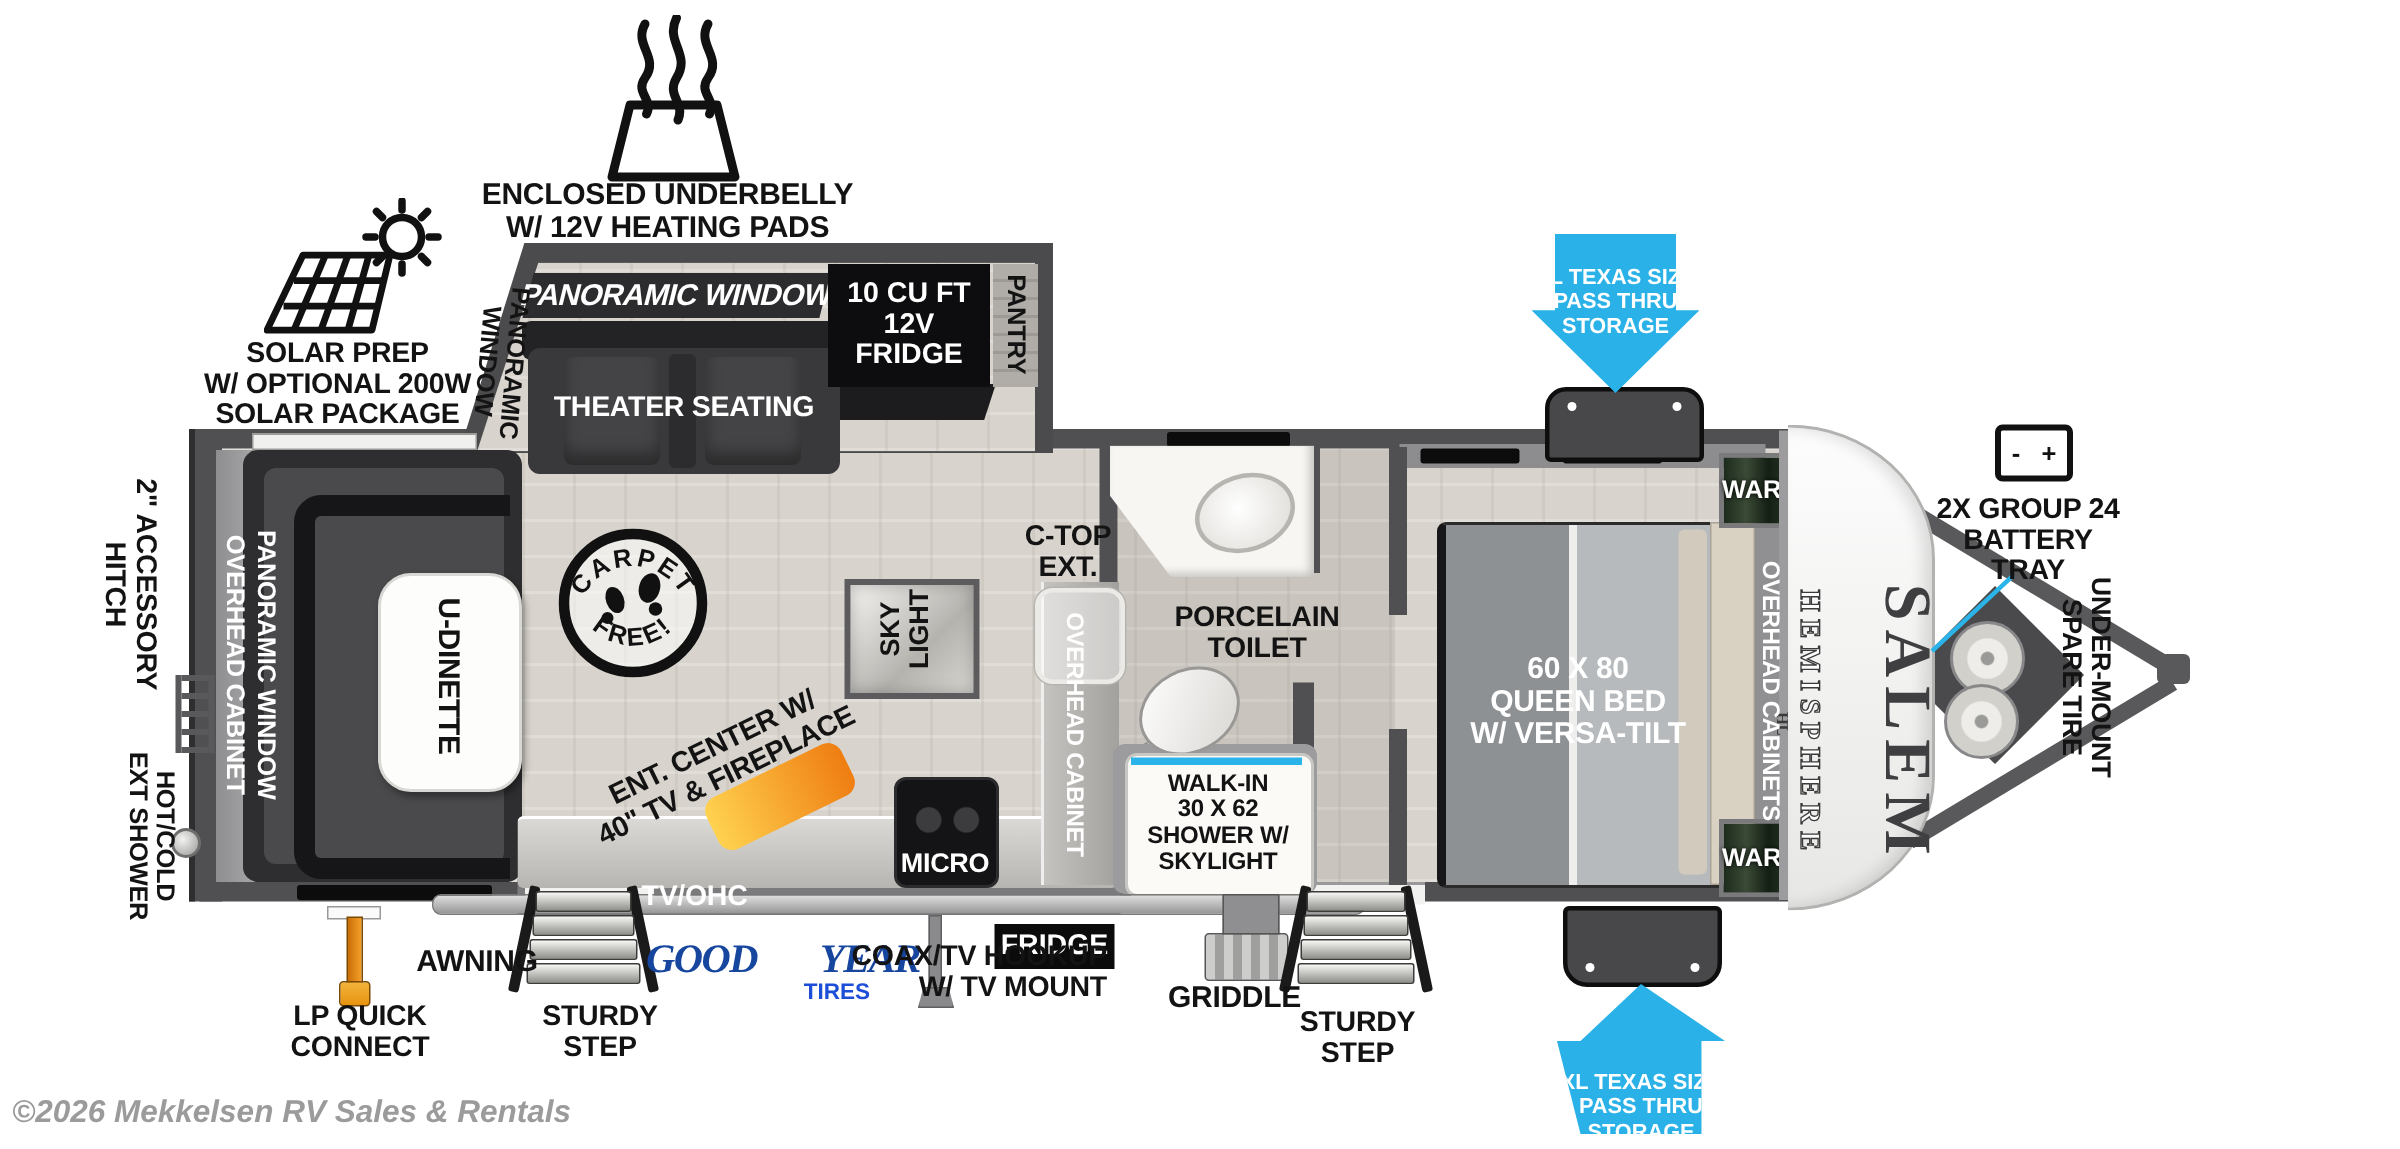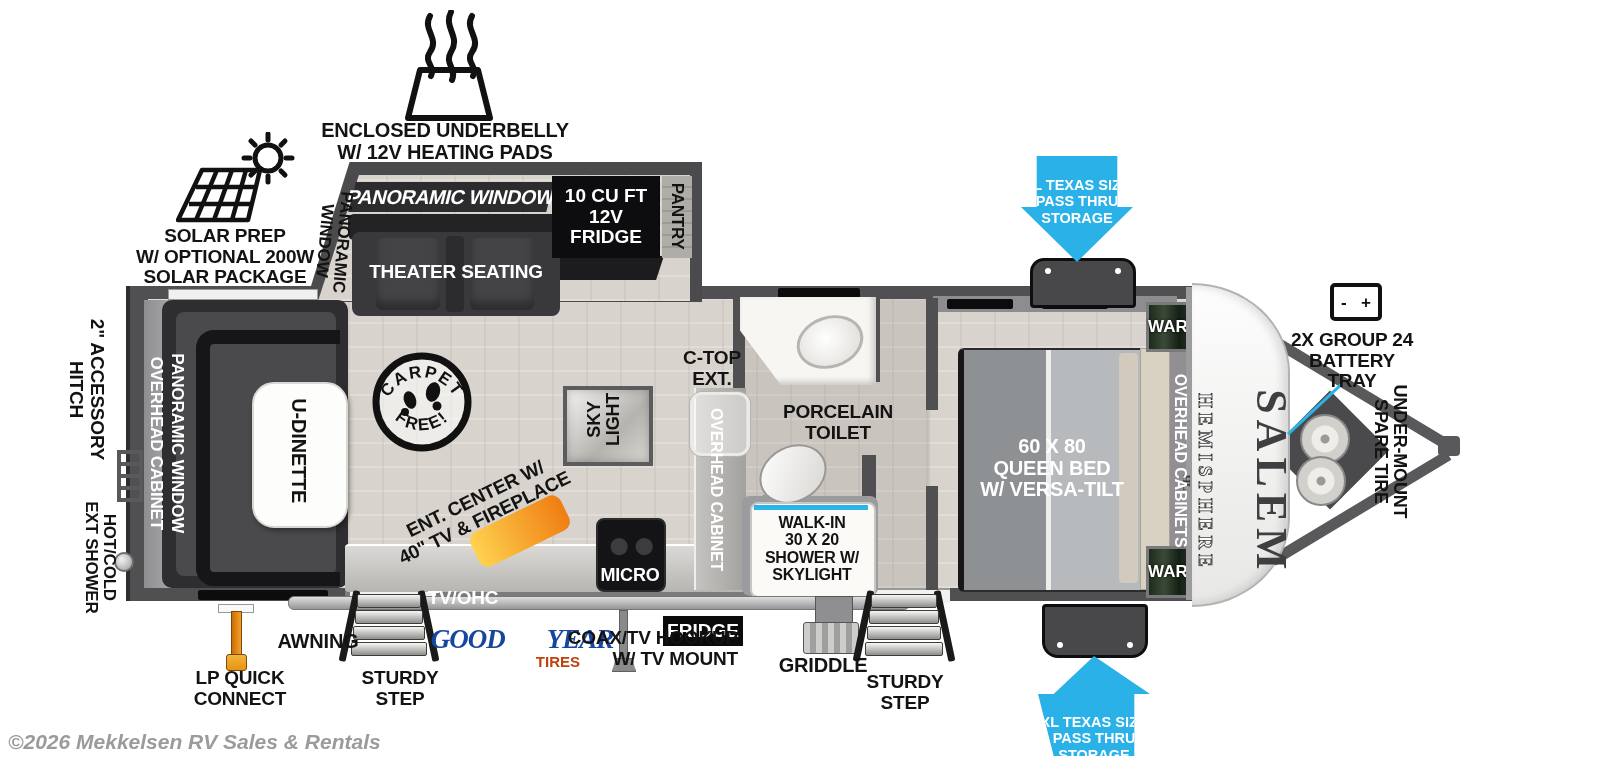--- a/index.html
+++ b/index.html
@@ -164,21 +164,21 @@
 
   <div class="s" style="left:748px;top:492px;width:46px;height:16px;background:#cfcdc9;border:1px solid #8a8a88;transform:rotate(-28deg);z-index:8;"></div>
   <div class="s" style="left:758px;top:446px;width:66px;height:52px;border-radius:50%;border:2px solid #9a9896;background:linear-gradient(135deg,#ffffff,#d8d6d2);transform:rotate(-28deg);z-index:9;"></div>
   <div class="lbl" style="left:758px;top:402px;width:160px;font-size:19px;">PORCELAIN
 TOILET</div>
 
   <div class="s" style="left:742px;top:496px;width:136px;height:100px;background:#9c9c9e;border-radius:8px;z-index:8;"></div>
   <div class="s" style="left:750px;top:502px;width:122px;height:92px;background:#fbfaf7;border:2px solid #c9c7c3;border-radius:8px;z-index:9;"></div>
   <div class="s" style="left:754px;top:505px;width:114px;height:5px;background:#2ab4ea;z-index:10;"></div>
   <div class="lbl" style="left:752px;top:514px;width:120px;font-size:16px;">WALK-IN
-30 X 20
+30 X 62
 SHOWER W/
 SKYLIGHT</div>
 
   <div class="s" style="left:933px;top:296px;width:244px;height:16px;background:#8d8d8f;z-index:5;"></div>
   <div class="winslot" style="left:947px;top:299px;width:66px;height:10px;"></div>
   <div class="winslot" style="left:1042px;top:299px;width:66px;height:10px;"></div>
 
   <div class="s" style="left:958px;top:348px;width:182px;height:240px;border:2px solid #2b2b2b;border-left:6px solid #17171a;border-radius:6px 0 0 6px;background:linear-gradient(90deg,#8d9193 0 45%,#eeeeec 45% 48%,#b6babc 48% 100%);z-index:8;"></div>
   <div class="s" style="left:1119px;top:353px;width:19px;height:230px;background:#d2cbbd;border-radius:4px;z-index:9;"></div>
   <div class="s" style="left:1140px;top:348px;width:28px;height:240px;background:#d9d2c3;border:1px solid #a9a295;z-index:8;"></div>
@@ -281,21 +281,21 @@
   <div class="lbl" style="left:258px;top:631px;width:120px;font-size:20px;">AWNING</div>
 
   <div class="s" style="left:442px;top:624px;width:160px;z-index:25;font-family:'Liberation Serif','DejaVu Serif',serif;">
     <div style="display:flex;align-items:center;justify-content:center;">
       <span style="font-size:27px;font-weight:700;font-style:italic;color:#17469e;letter-spacing:-1px;">GOOD</span>
       <svg width="20" height="18" viewBox="0 0 20 18" style="margin:0 1px;">
         <path d="M1 14 L12 1 L8 9 L19 5 L6 14 Z" fill="#17469e"></path>
       </svg>
       <span style="font-size:27px;font-weight:700;font-style:italic;color:#17469e;letter-spacing:-1px;margin-left:40px;">YEAR</span>
     </div>
-    <div style="text-align:right;padding-right:22px;font-family:'Liberation Sans',sans-serif;font-size:15px;font-weight:700;color:#c2410c;margin-top:-2px;">TIRES</div>
+    <div style="text-align:right;padding-right:22px;font-family:'Liberation Sans',sans-serif;font-size:15px;font-weight:700;color:#1d4ed8;margin-top:-2px;">TIRES</div>
   </div>
 
   <div class="s" style="left:612px;top:610px;width:24px;height:60px;z-index:11;">
     <div class="s" style="left:7px;top:0;width:7px;height:50px;background:#8a8a8c;border:1px solid #606062;"></div>
     <div class="s" style="left:0;top:48px;width:22px;height:12px;background:#8a8a8c;border:1px solid #606062;clip-path:polygon(15% 0,85% 0,100% 100%,0 100%);"></div>
   </div>
   <div class="lbl" style="left:518px;top:628px;width:220px;font-size:19px;text-align:right;">COAX/TV HOOKUP
 W/ TV MOUNT</div>
 
   <div class="s" style="left:663px;top:616px;width:80px;height:30px;background:#0b0b0b;display:flex;align-items:center;justify-content:center;z-index:11;">

